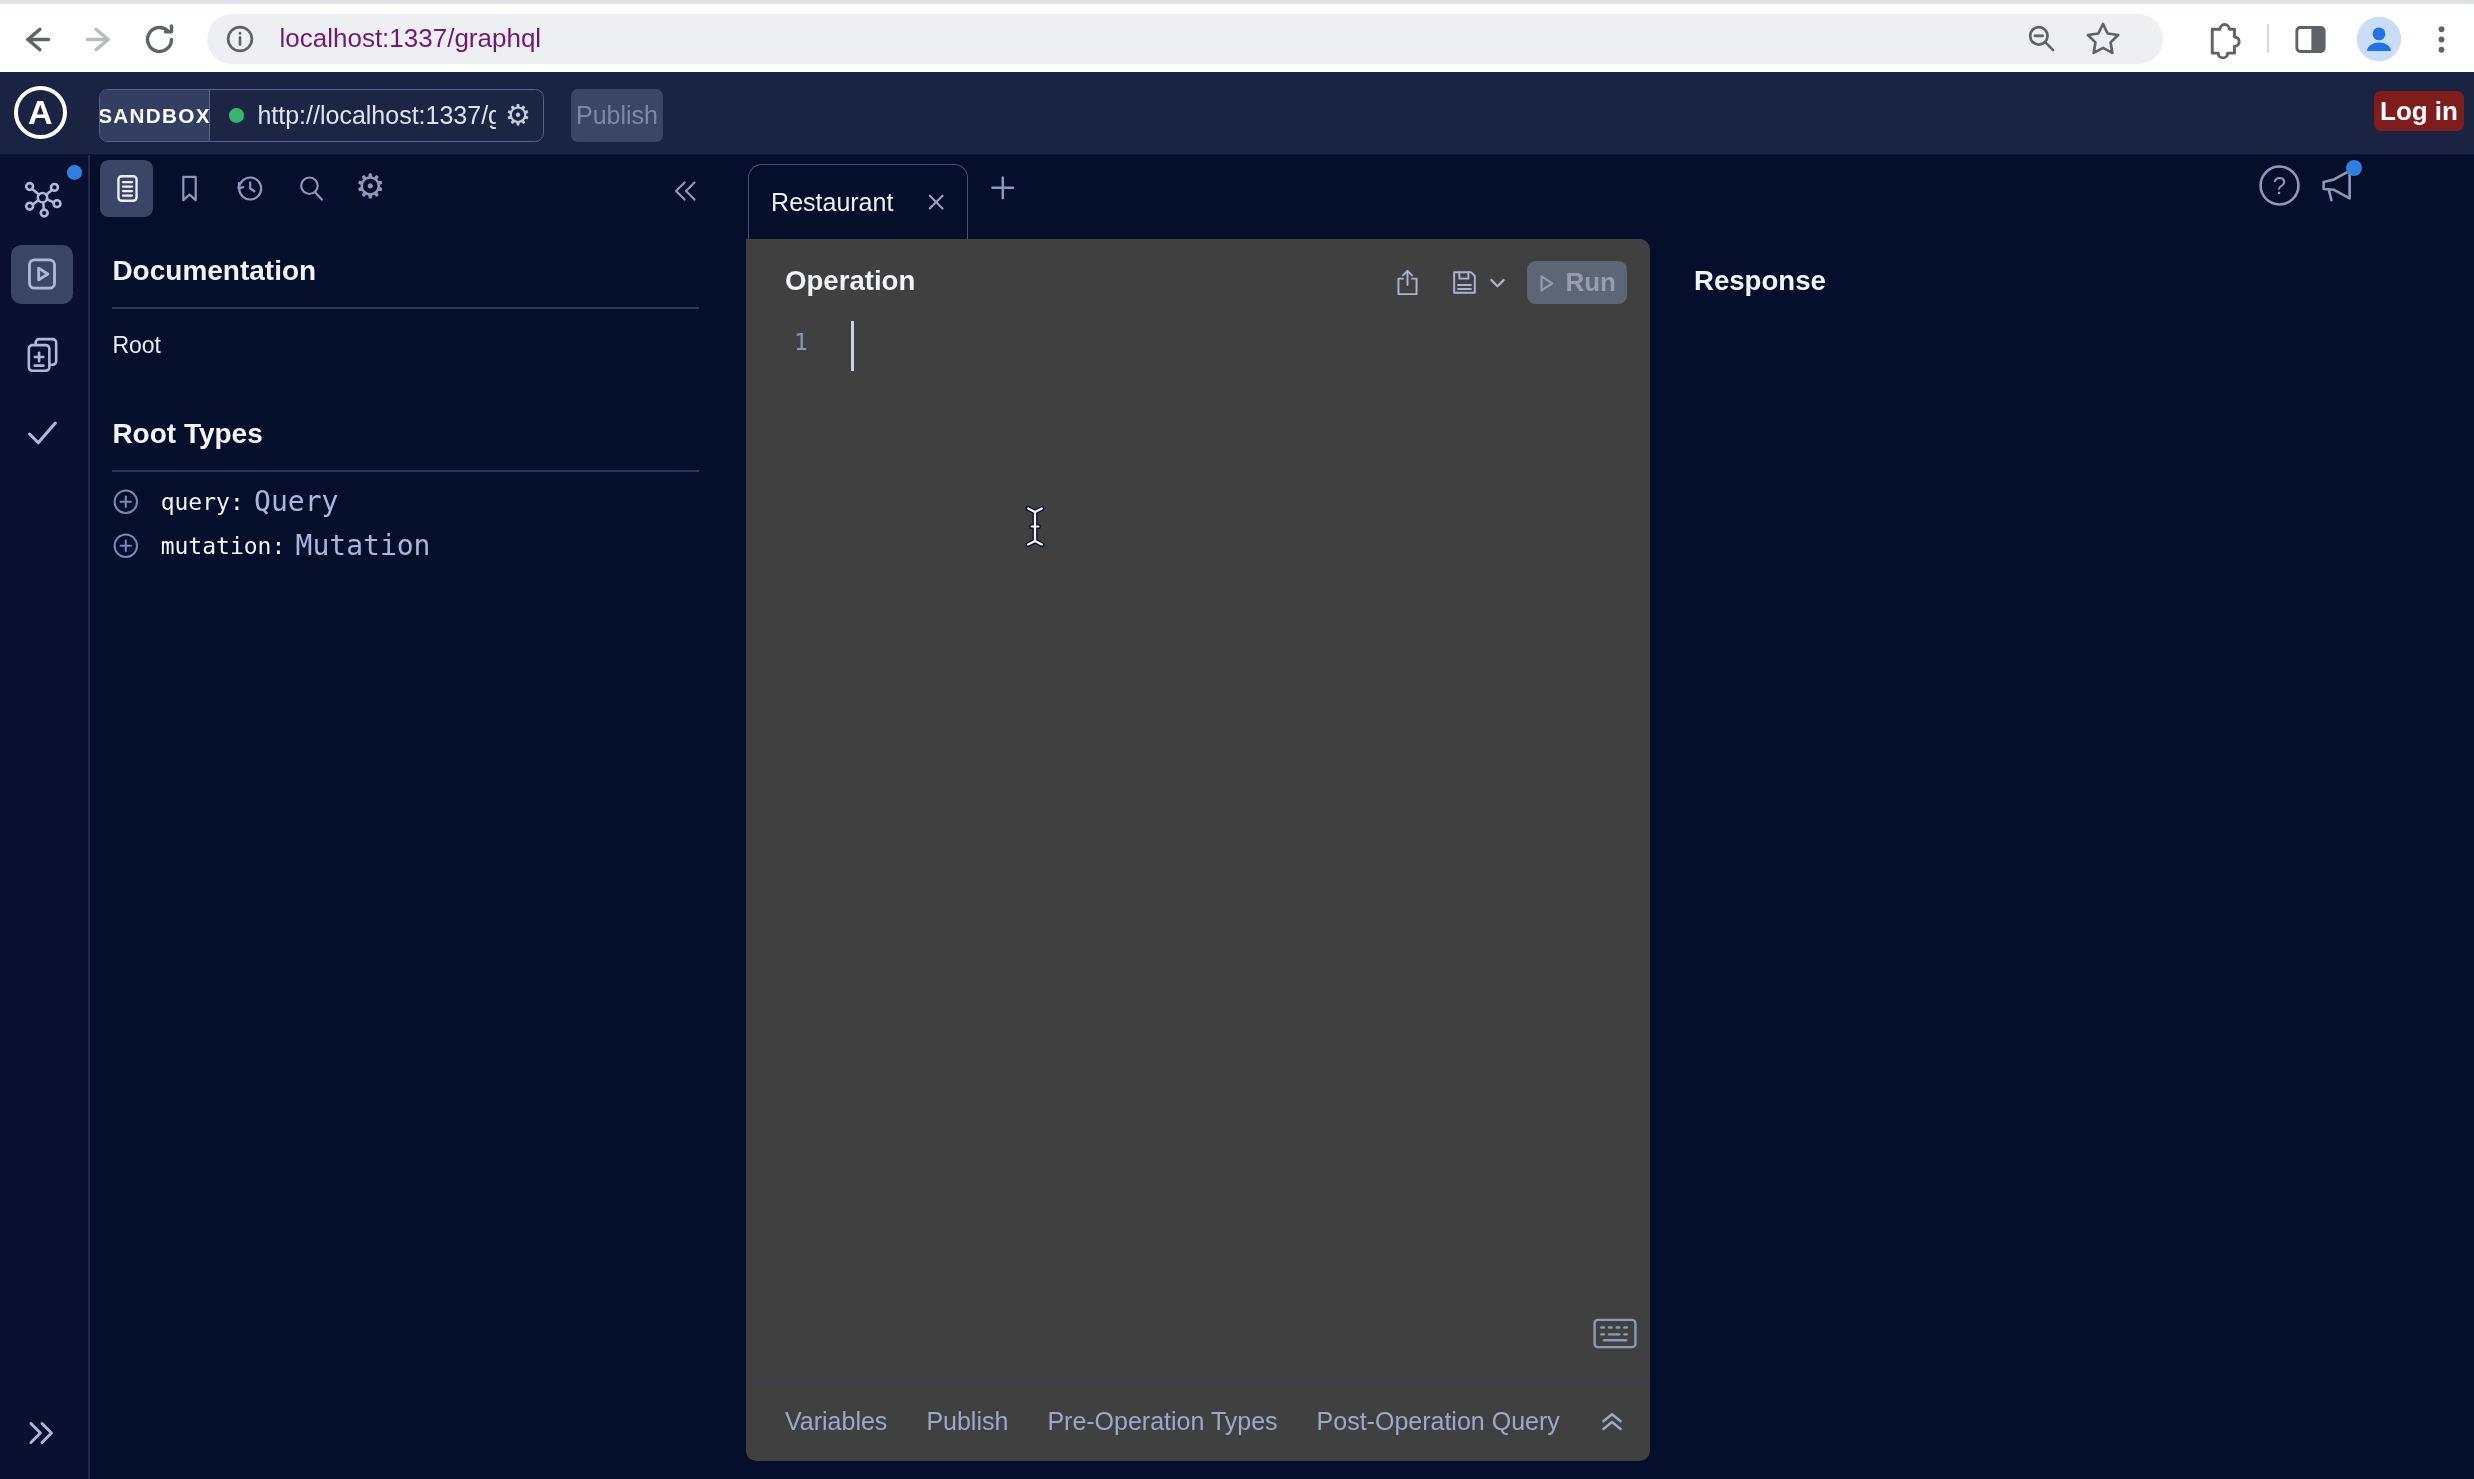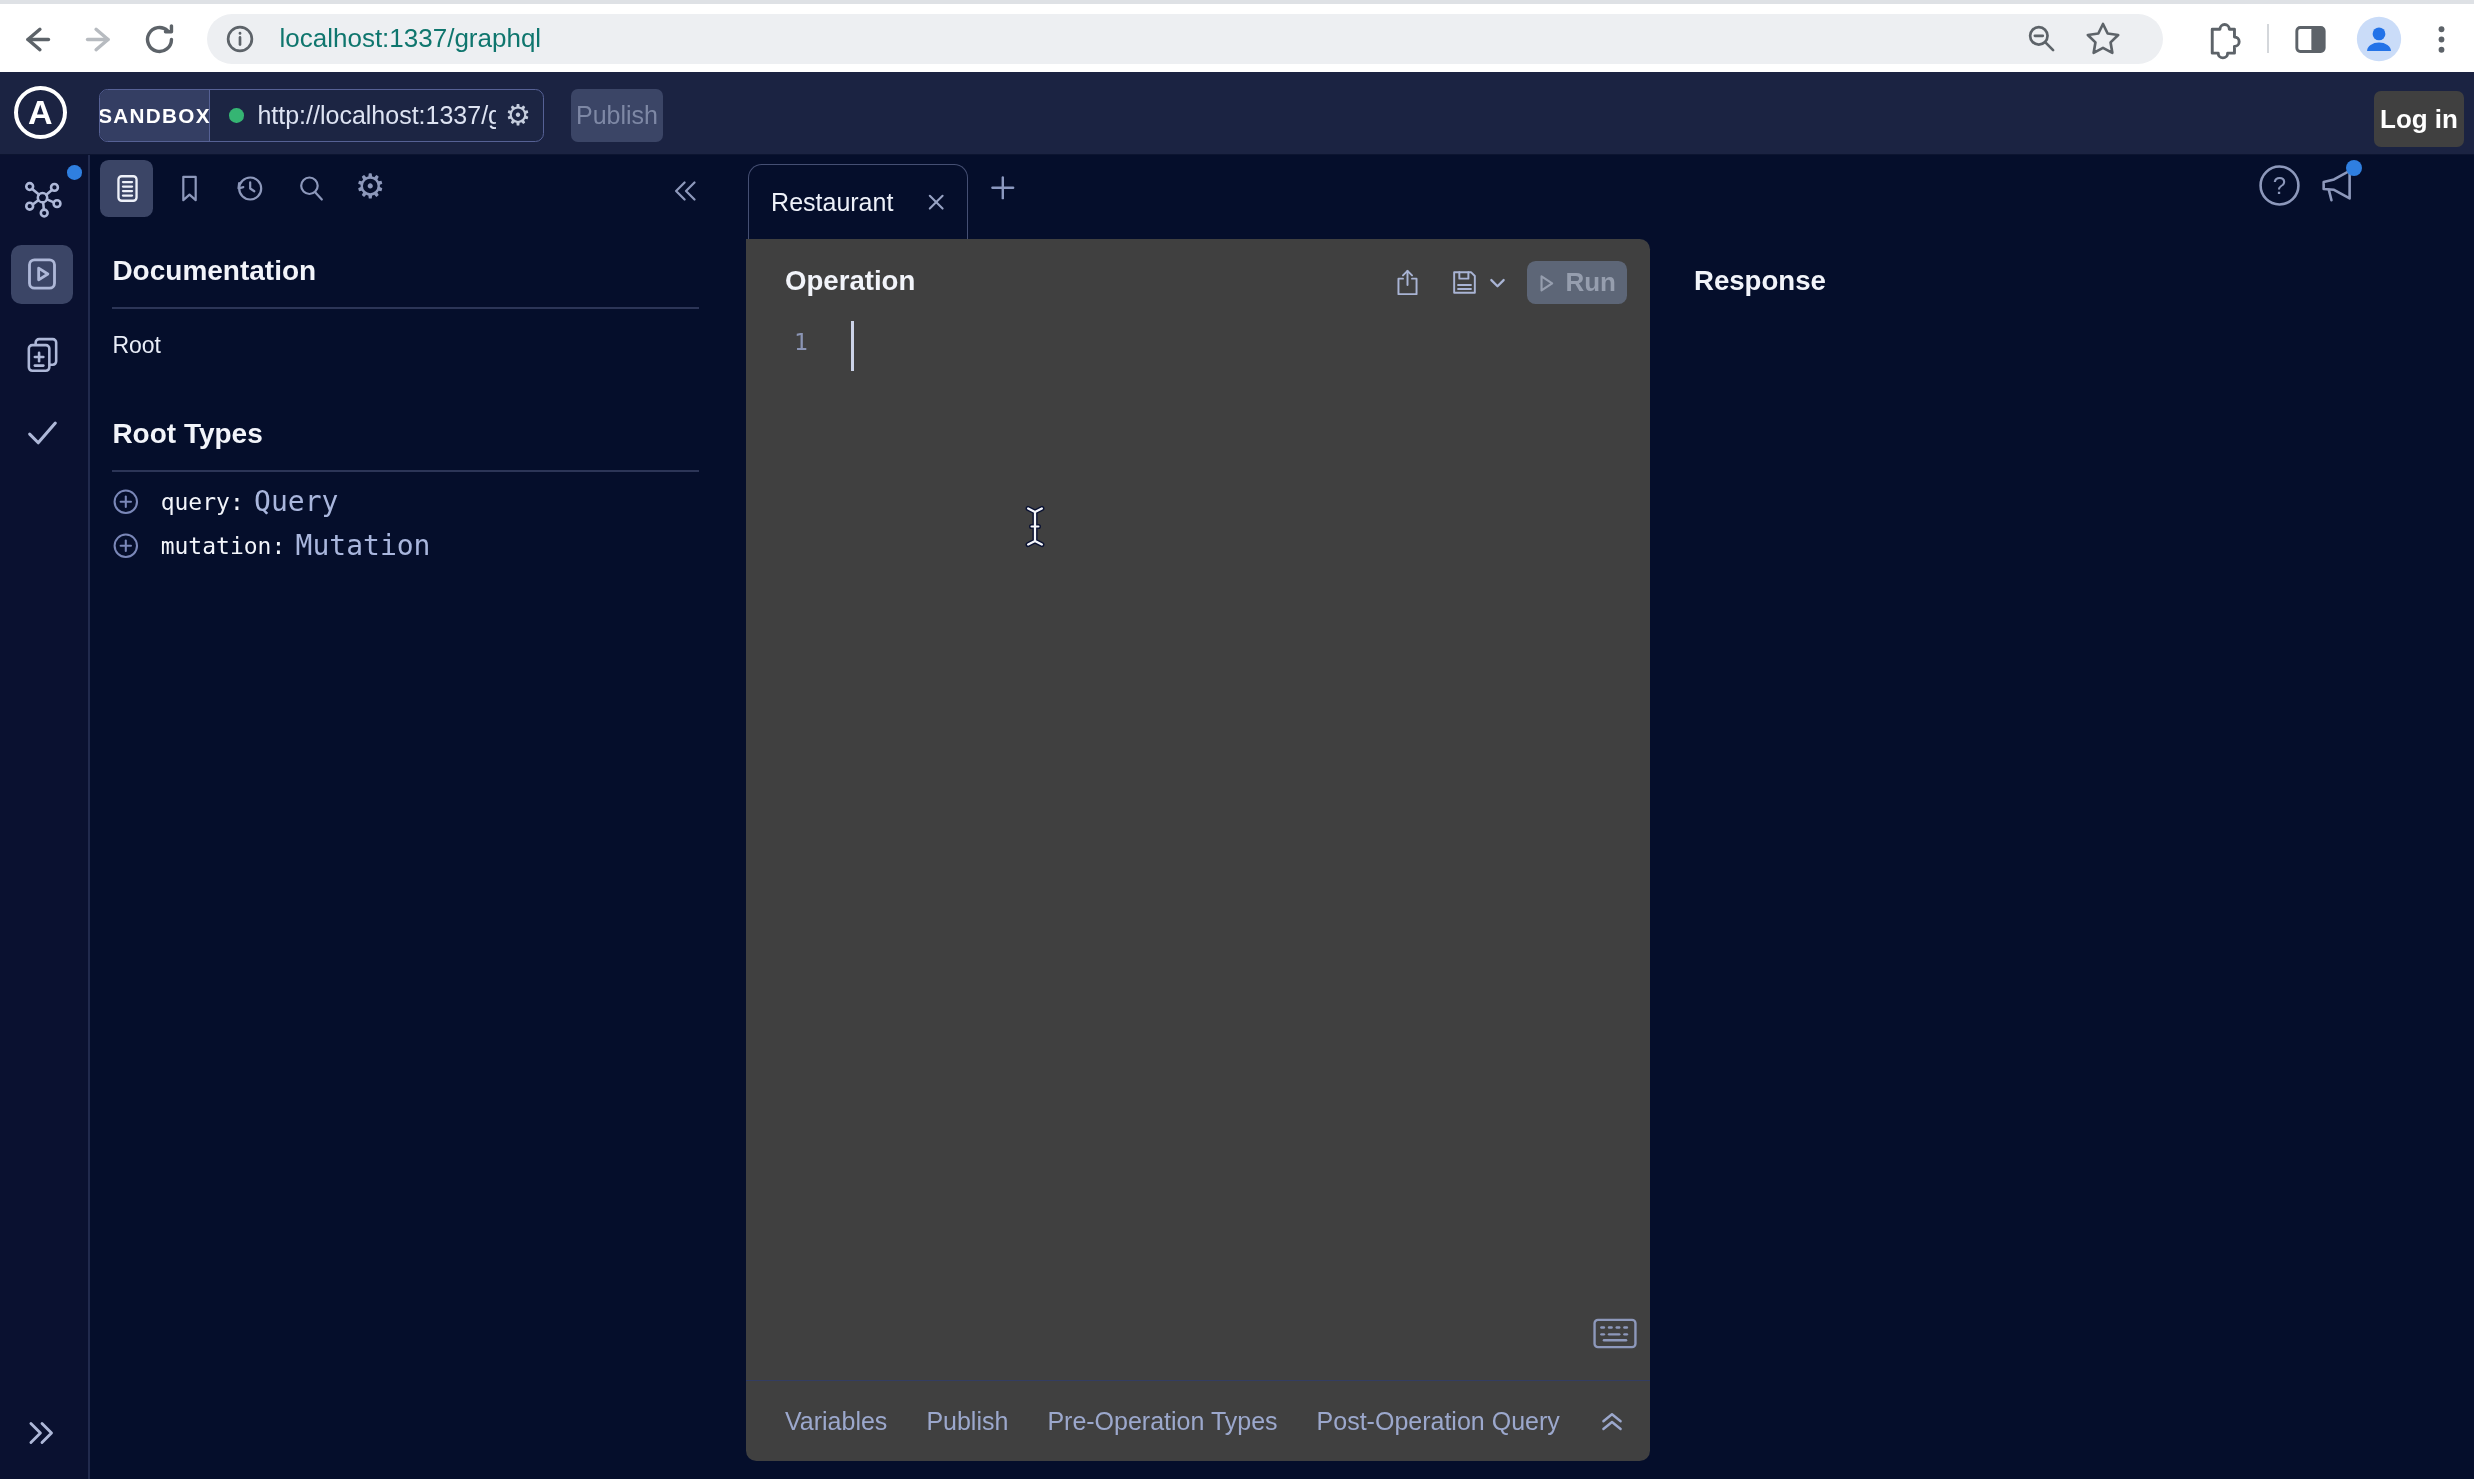--- a/index.html
+++ b/index.html
@@ -12,40 +12,40 @@
   .abs{position:absolute}
   svg{display:block}
   .ic{fill:none;stroke:currentColor;stroke-width:3;stroke-linecap:round;stroke-linejoin:round}
 
   
   .chrome{left:0;top:0;width:2475px;height:72px;background:#ffffff}
   .chrome-topstrip{left:0;top:0;width:2475px;height:4.3px;background:#dee1e5}
   .nav-ic{width:41px;height:41px;top:19px;color:#5d6369;cursor:pointer}
   .nav-ic.disabled{color:#b7bbc0}
   .omnibox{left:207px;top:13.8px;width:1956px;height:50px;border-radius:25px;background:#edeff2;display:flex;align-items:center}
-  .omnibox-url{font-size:26px;color:#0f766e;margin-left:20.7px;white-space:nowrap}
+  .omnibox-url{font-size:26px;color:#701a75;margin-left:20.7px;white-space:nowrap}
   .pill-ic{position:absolute;top:50%;transform:translateY(-50%);color:#5d6369;cursor:pointer}
   .chrome-divider{left:2267px;top:24px;width:1.7px;height:29px;background:#d4d7db}
 
   
   .apollo{left:0;top:72px;width:2475px;height:83px;background:#1b2342;border-bottom:1.7px solid #0c1430;box-sizing:border-box}
   .logo{left:13.8px;top:13.8px;width:53px;height:53px;border:4.3px solid #ffffff;border-radius:50%;box-sizing:border-box;display:flex;align-items:center;justify-content:center}
   .logo span{color:#ffffff;font-size:34px;font-weight:bold;line-height:1}
   .chip{left:99px;top:17px;width:445px;height:53px;border:1.7px solid #566195;border-radius:8.6px;box-sizing:border-box;display:flex;overflow:hidden;background:#1c2543}
   .chip-seg{width:109px;background:#343e63;display:flex;align-items:center;justify-content:center;border-right:1.7px solid #566195}
   .chip-seg span{color:#ffffff;font-size:20.7px;font-weight:bold;letter-spacing:1.3px}
   .chip-url{flex:1;display:flex;align-items:center;padding:0 12px 0 19px;min-width:0}
   .status-dot{width:14.6px;height:14.6px;border-radius:50%;background:#35b573;margin-right:13.8px;flex:none}
   .chip-url-text{font-size:25px;color:#dde3f2;white-space:nowrap;overflow:hidden}
   .chip-gear{margin-left:8.6px;color:#c6cede;font-size:29px;line-height:1;cursor:pointer}
   .publish-btn{left:571px;top:17px;width:92px;height:53px;border-radius:6.9px;background:#3b4566;display:flex;align-items:center;justify-content:center;color:#7e88a5;font-size:25px;cursor:default}
   .help-ic{left:2258px;top:92px;width:43px;height:43px;color:#8d98bb;cursor:pointer}
   .mega-ic{left:2315px;top:91px;width:45px;height:45px;color:#8d98bb;cursor:pointer}
   .mega-badge{left:2346px;top:88px;width:16.4px;height:16.4px;border-radius:50%;background:#2f7fe0}
-  .login-btn{left:2374px;top:19px;width:90px;height:56px;border-radius:6.9px;background:#404040;display:flex;align-items:center;justify-content:center;color:#ffffff;font-size:26px;font-weight:bold;cursor:pointer}
+  .login-btn{left:2374px;top:19px;width:90px;height:40px;border-radius:6.9px;background:#7f1d1d;display:flex;align-items:center;justify-content:center;color:#ffffff;font-size:26px;font-weight:bold;cursor:pointer}
 
   
   .content{left:0;top:155px;width:2475px;height:1324px}
   .rail{left:0;top:0;width:88px;height:1324px;background:#0a1130}
   .rail-divider{left:88px;top:0;width:1.7px;height:1324px;background:#212a4d}
   .rail-ic{color:#aeb8d8;cursor:pointer}
   .rail-active{left:11.2px;top:90px;width:62px;height:59px;border-radius:10.3px;background:#3b4566}
   .rail-dot{left:67px;top:10.3px;width:14.6px;height:14.6px;border-radius:50%;background:#2f7fe0}
 
   

